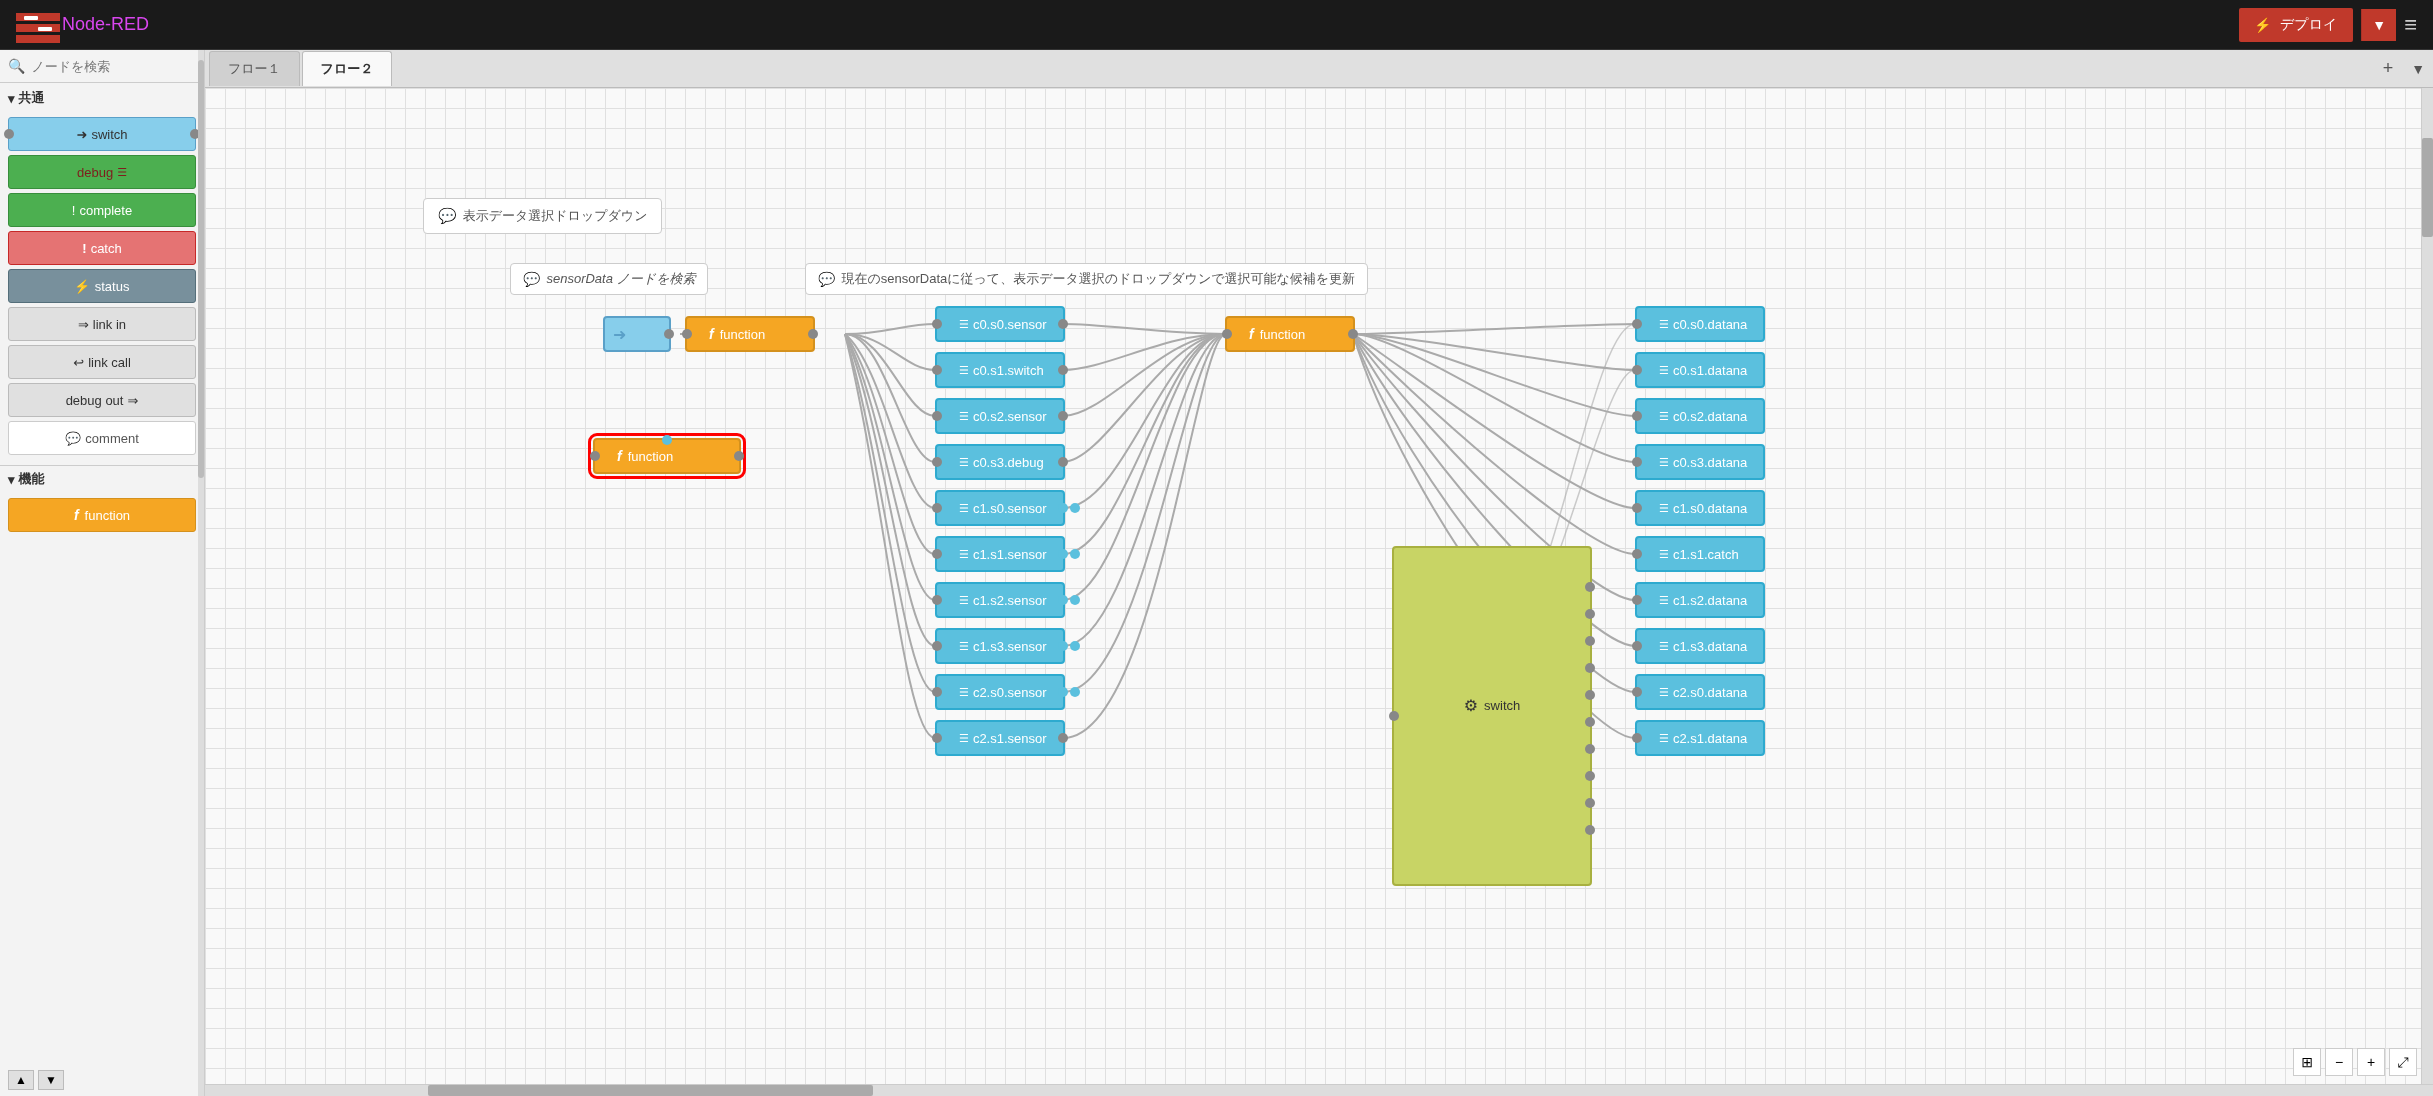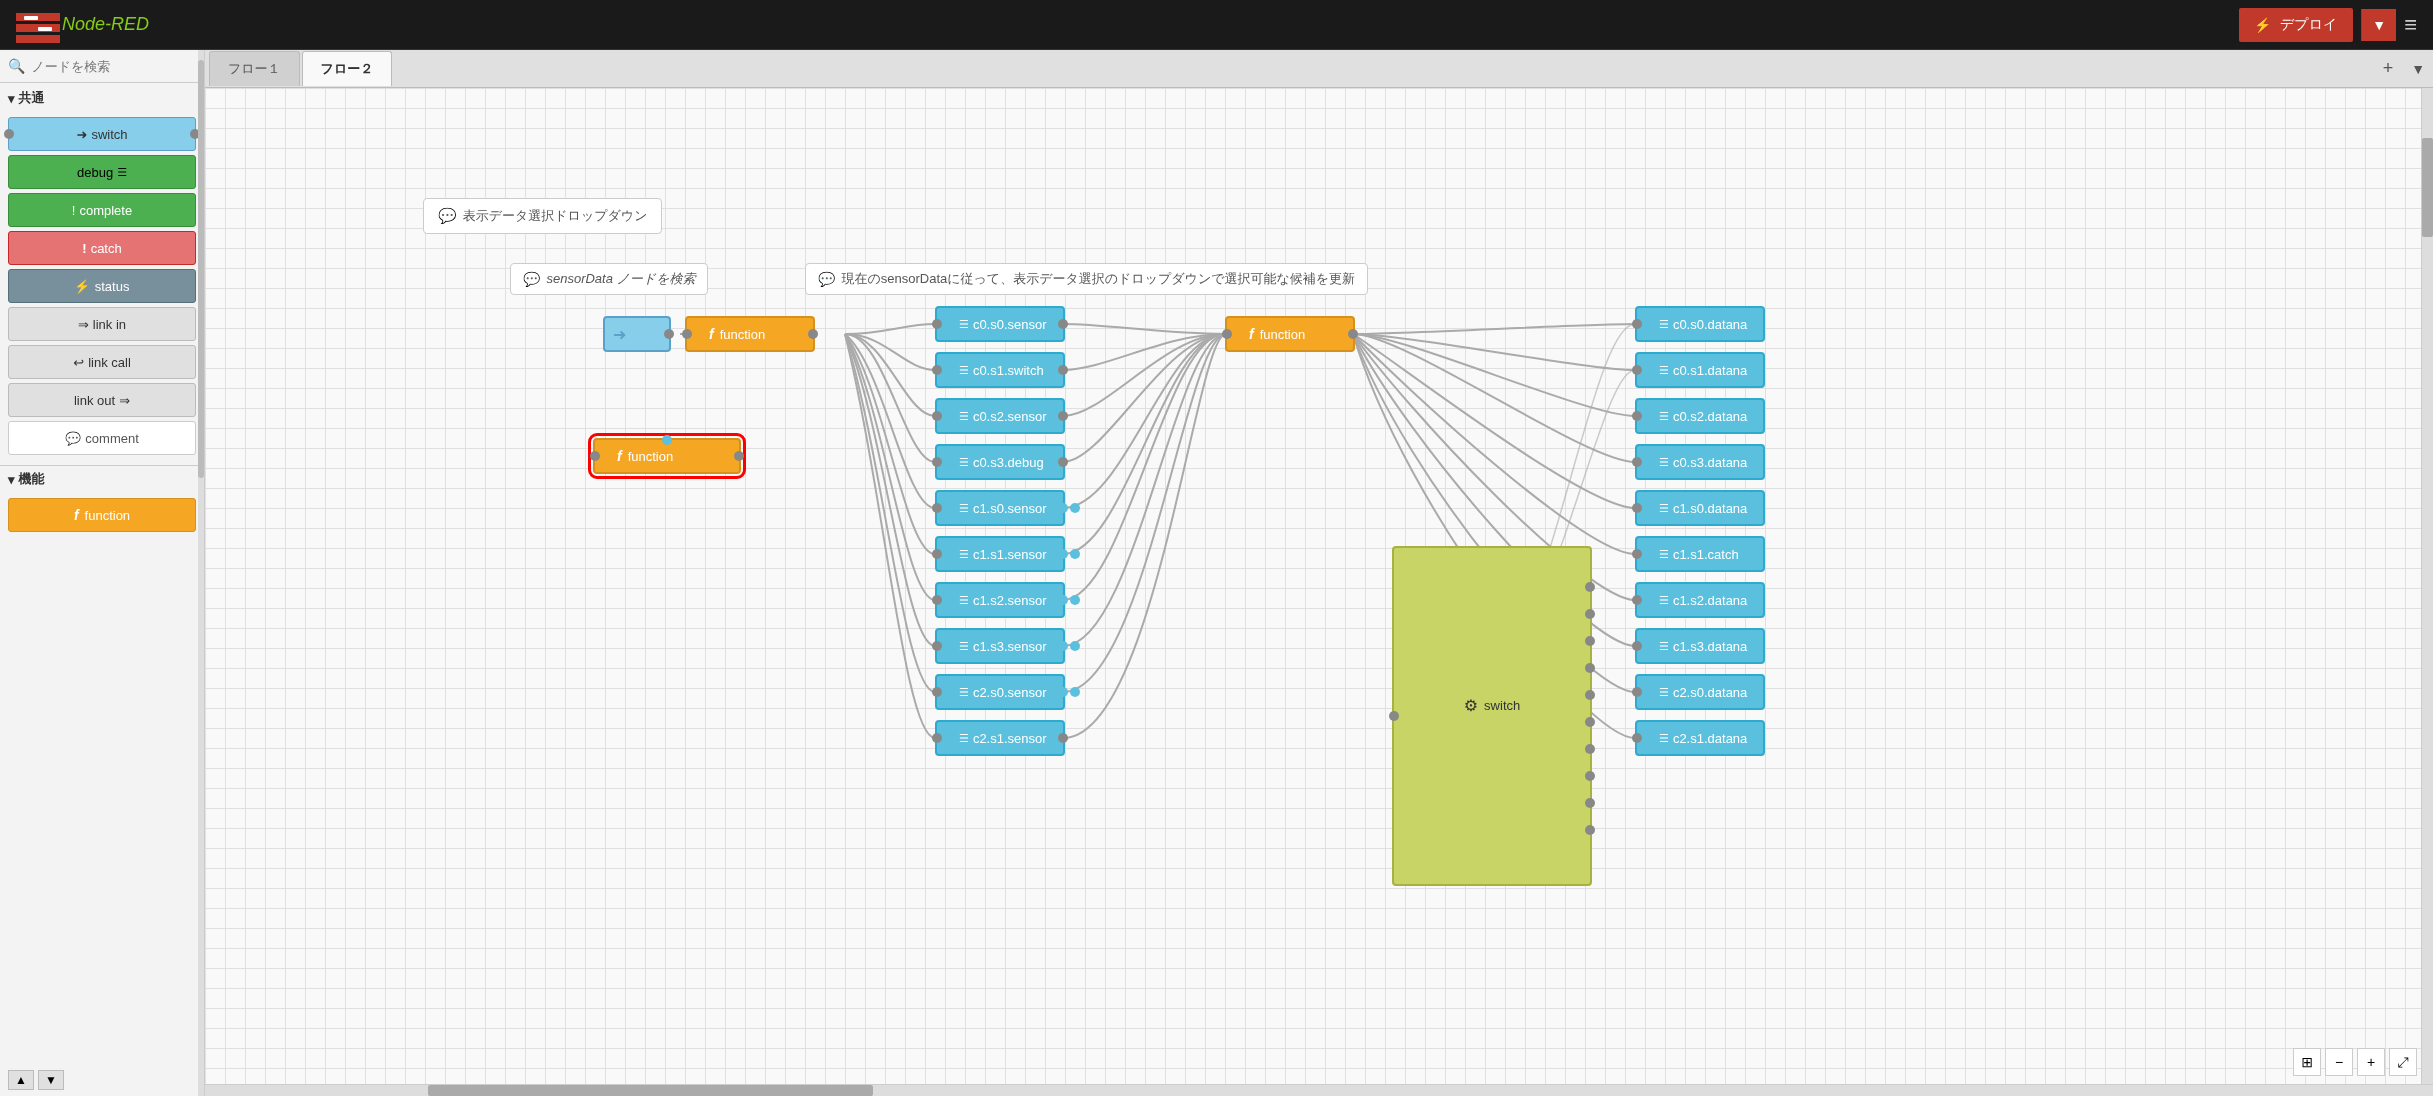--- a/index.html
+++ b/index.html
@@ -10,21 +10,21 @@
       height: 50px;
       background: #1a1a1a;
       display: flex;
       align-items: center;
       justify-content: space-between;
       padding: 0 16px;
       border-bottom: 1px solid #333;
     }
     #header-left { display: flex; align-items: center; gap: 10px; }
     #logo-icon { width: 36px; height: 24px; position: relative; }
-    #app-title { color: #84cc16; font-size: 18px; font-weight: 400; font-style: italic; }
+    #app-title { color: #d946ef; font-size: 18px; font-weight: 400; }
     #header-right { display: flex; align-items: center; gap: 8px; }
     #deploy-btn {
       background: #c0392b;
       color: #fff;
       border: none;
       padding: 8px 16px;
       font-size: 14px;
       cursor: pointer;
       display: flex;
       align-items: center;
@@ -85,21 +85,21 @@
       align-items: center;
       height: 34px;
       border-radius: 3px;
       cursor: pointer;
       font-size: 13px;
       font-weight: 500;
       justify-content: center;
       position: relative;
     }
     .node-inject { background: #87CEEB; border: 1px solid #5aa0c8; color: #333; }
-    .node-debug { background: #4caf50; border: 1px solid #388e3c; color: #000000; }
+    .node-debug { background: #4caf50; border: 1px solid #388e3c; color: #7f1d1d; }
     .node-complete { background: #4caf50; border: 1px solid #388e3c; color: #fff; }
     .node-catch { background: #e57373; border: 1px solid #c62828; color: #fff; }
     .node-status { background: #78909c; border: 1px solid #546e7a; color: #fff; }
     .node-linkin { background: #e0e0e0; border: 1px solid #bbb; color: #333; }
     .node-linkcall { background: #e0e0e0; border: 1px solid #bbb; color: #333; }
     .node-linkout { background: #e0e0e0; border: 1px solid #bbb; color: #333; }
     .node-comment { background: #fff; border: 1px solid #ccc; color: #555; }
     .node-function { background: #f5a623; border: 1px solid #d4911d; color: #fff; }
     .nav-btn { background: #e0e0e0; border: 1px solid #bbb; cursor: pointer; padding: 2px 6px; font-size: 12px; }
 
@@ -294,21 +294,21 @@
         <span style="margin-right:4px;">⇒</span>
         <span>link in</span>
       </div>
 
       <div class="node-item node-linkcall">
         <span style="margin-right:4px;">↩</span>
         <span>link call</span>
       </div>
 
       <div class="node-item node-linkout">
-        <span>link out</span>
+        <span>debug out</span>
         <span style="margin-left:4px;">⇒</span>
       </div>
 
       <div class="node-item node-comment">
         <span style="margin-right:4px;">💬</span>
         <span>comment</span>
       </div>
     </div>
 
     <div class="section-header section-kanno" style="margin-top:6px;">

